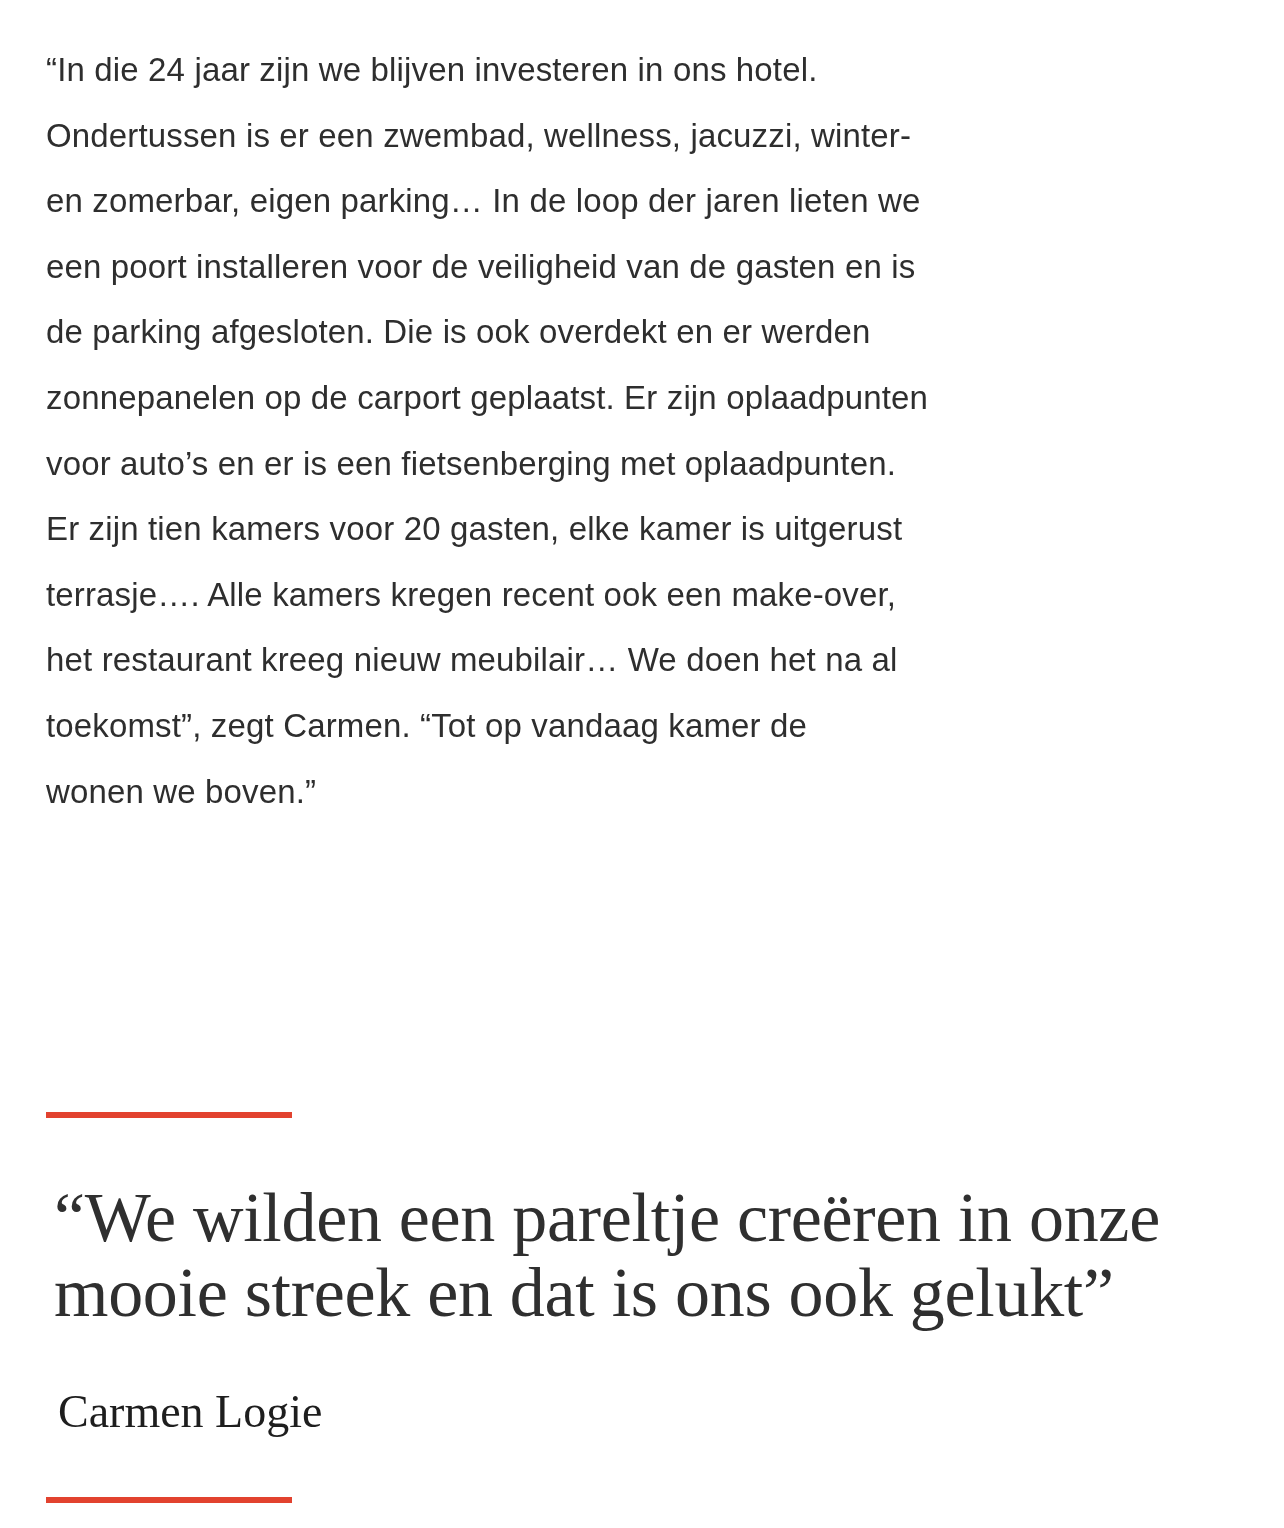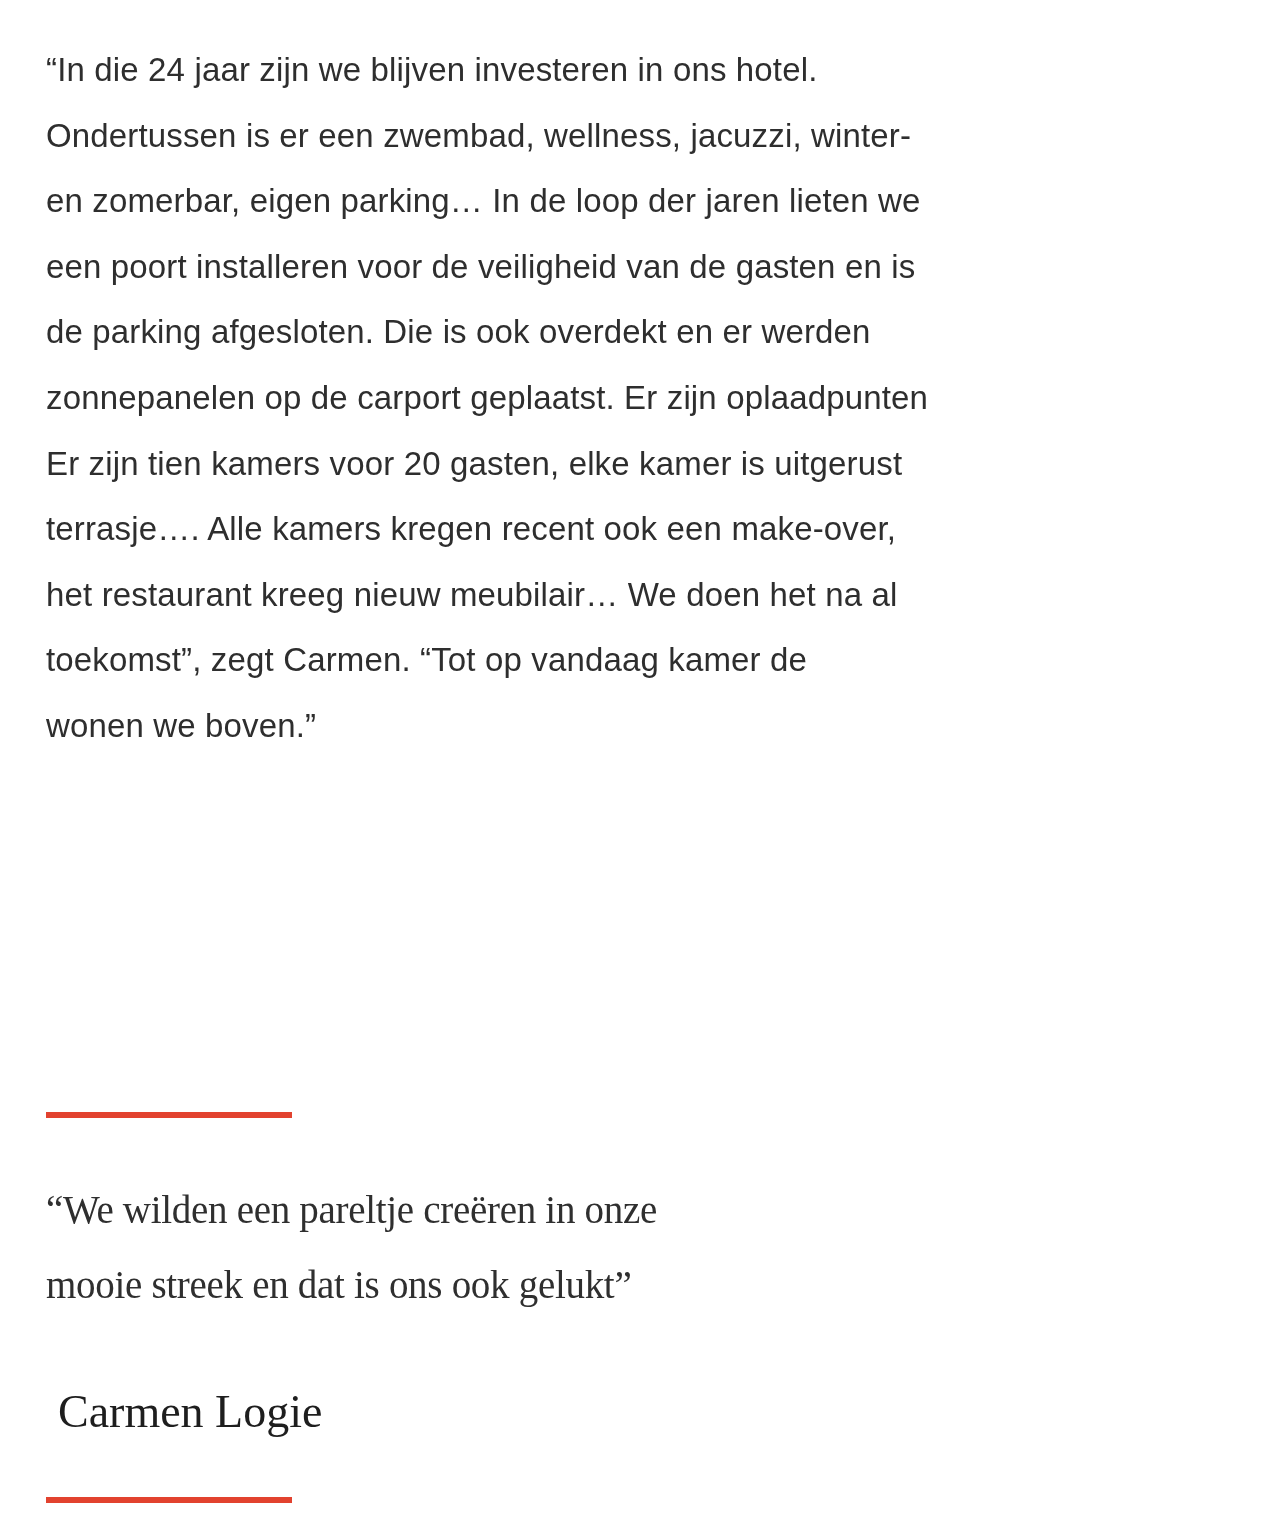--- a/index.html
+++ b/index.html
@@ -43,24 +43,24 @@
       background: #e2422f;
     }
     .divider.top { top: 1112px; }
     .divider.bottom { top: 1497px; }
     .pullquote {
       position: absolute;
       top: 1172px;
       left: 0;
       width: 1200px;
       font-family: "Liberation Serif", "DejaVu Serif", serif;
-      font-size: 39px;
+      font-size: 70px;
       line-height: 75px;
       color: #2f2f2f;
-      margin: 0;
+      margin: 8px;
       letter-spacing: -0.3px;
     }
     .pullquote .line {
       display: block;
       white-space: nowrap;
     }
     .attribution {
       position: absolute;
       top: 1370px;
       left: 0;
@@ -76,20 +76,21 @@
 
 <div class="article">
 
   <p class="body-text">
     <span class="line">“In die 24 jaar zijn we blijven investeren in ons hotel.</span>
     <span class="line">Ondertussen is er een zwembad, wellness, jacuzzi, winter-</span>
     <span class="line">en zomerbar, eigen parking… In de loop der jaren lieten we</span>
     <span class="line">een poort installeren voor de veiligheid van de gasten en is</span>
     <span class="line">de parking afgesloten. Die is ook overdekt en er werden</span>
     <span class="line">zonnepanelen op de carport geplaatst. Er zijn oplaadpunten</span>
+    <span class="line">voor auto’s en er is een fietsenberging met oplaadpunten.</span>
     <span class="line">Er zijn tien kamers voor 20 gasten, elke kamer is uitgerust</span>
     <span class="line">terrasje…. Alle kamers kregen recent ook een make-over,</span>
     <span class="line">het restaurant kreeg nieuw meubilair… We doen het na al</span>
     <span class="line">toekomst”, zegt Carmen. “Tot op vandaag kamer de</span>
     <span class="line">wonen we boven.”</span>
   </p>
 
   <div class="divider top"></div>
 
   <blockquote class="pullquote">

